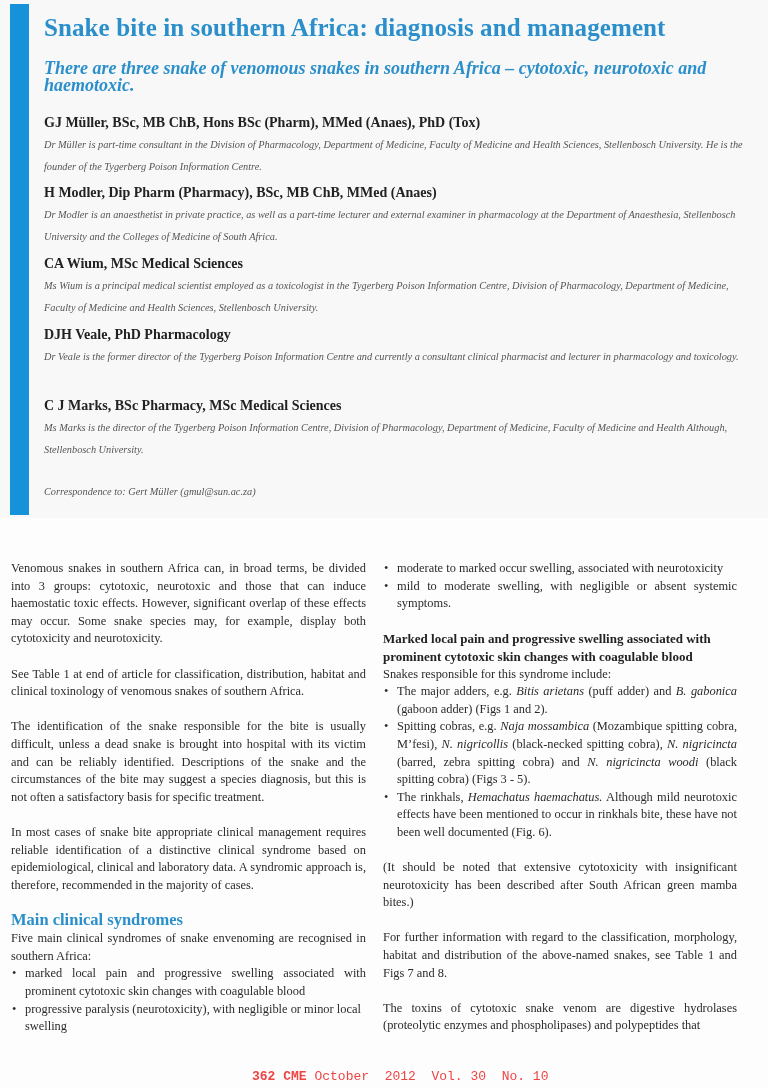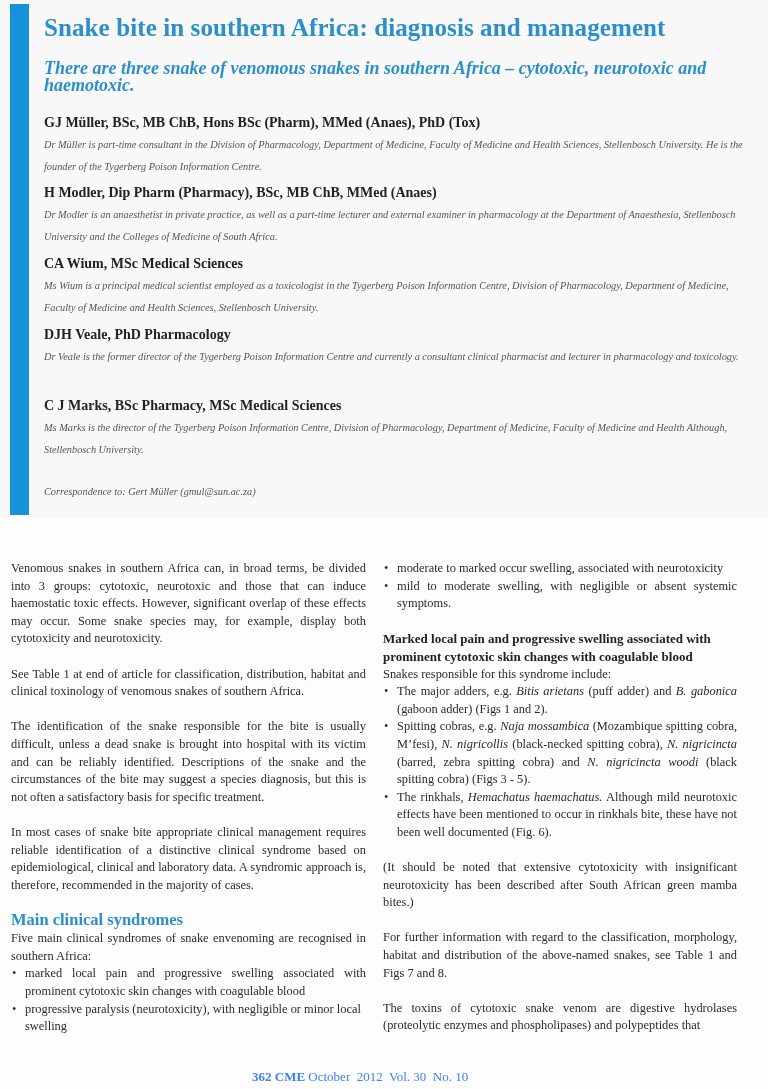--- a/index.html
+++ b/index.html
@@ -37,22 +37,22 @@
   .col.left { left: 11px; width: 355px; }
   .col.right { left: 383px; width: 354px; }
   .col p { margin: 0 0 17.6px 0; }
   .col ul { margin: 0; padding: 0; list-style: none; }
   .col li { position: relative; padding-left: 14px; }
   .col li::before { content: "\2022"; position: absolute; left: 1px; top: 0; }
   .section-heading { font-size: 16.5px; font-weight: bold; color: #2a8fcb; line-height: 20px; margin: 0; text-align: left; }
   .sub-heading { font-size: 13px; font-weight: bold; color: #222; line-height: 17.6px; margin: 0; text-align: left; }
   .nojust { text-align: left; }
   .footer {
-    position: absolute; top: 1069px; left: 252px; font-family: Liberation Serif, serif;
-    font-size: 13px; color: #3b82f6; white-space: nowrap;
+    position: absolute; top: 1069px; left: 252px; font-family: Liberation Mono, monospace;
+    font-size: 13px; color: #ef4444; white-space: nowrap;
   }
   .footer .bold { font-weight: bold; }
   i { font-style: italic; }
 </style>
 </head>
 <body>
 
 <div class="header-block"></div>
 <div class="accent-bar"></div>
 

